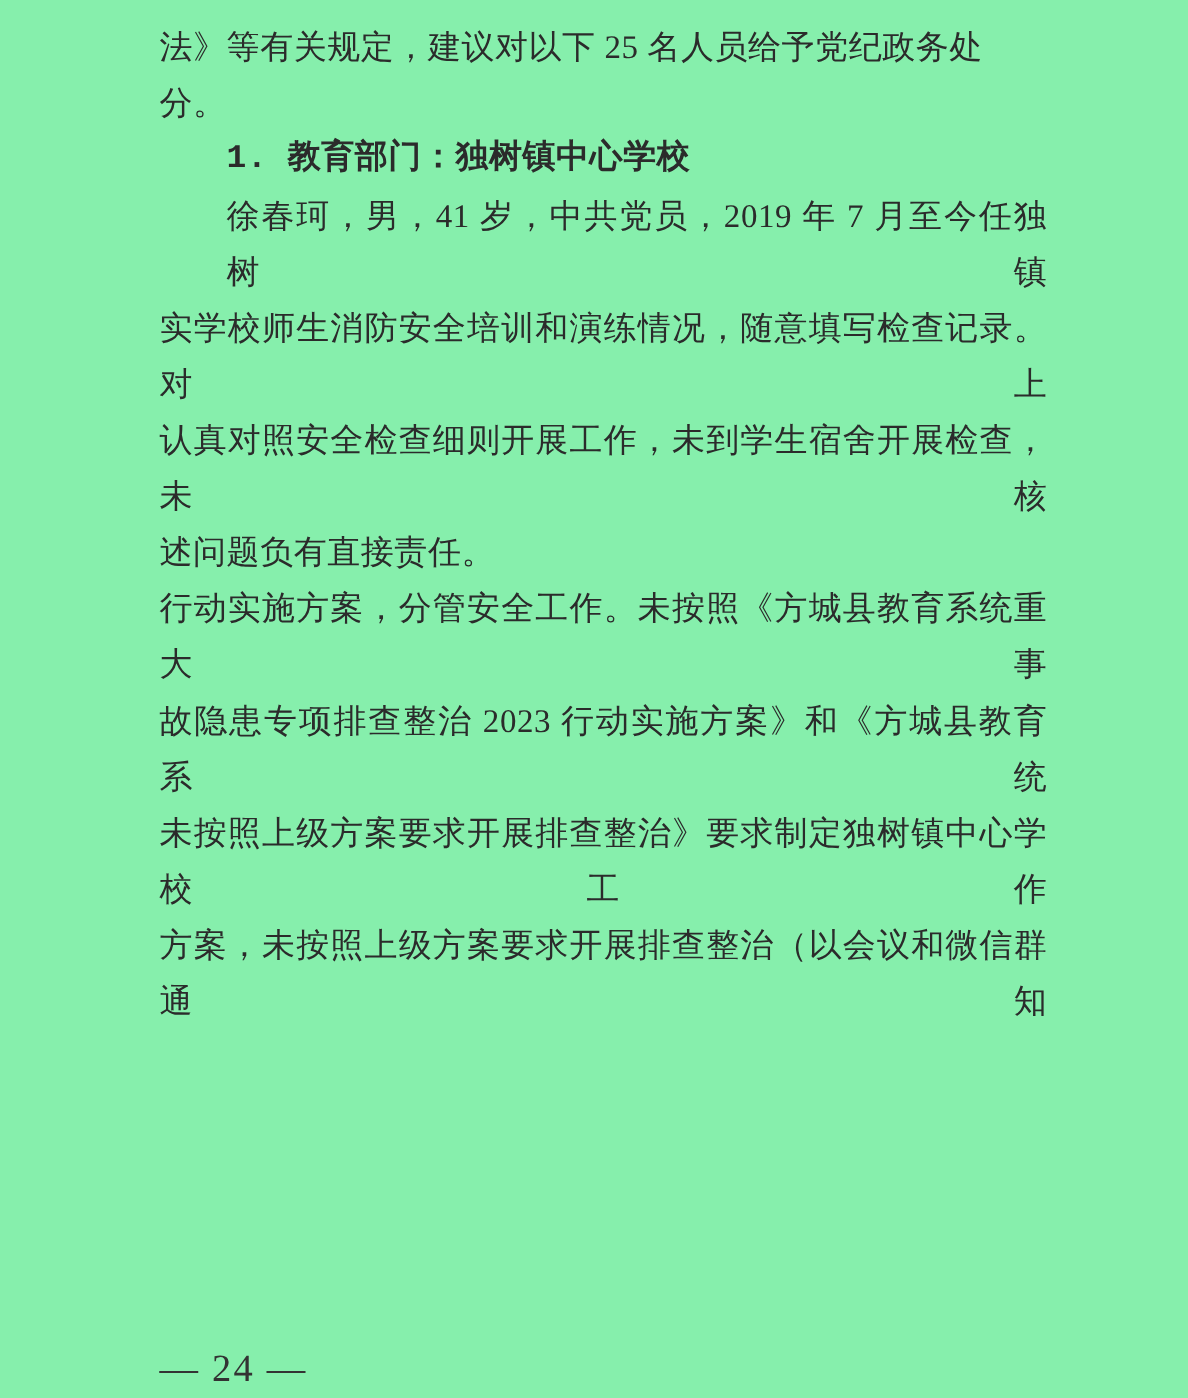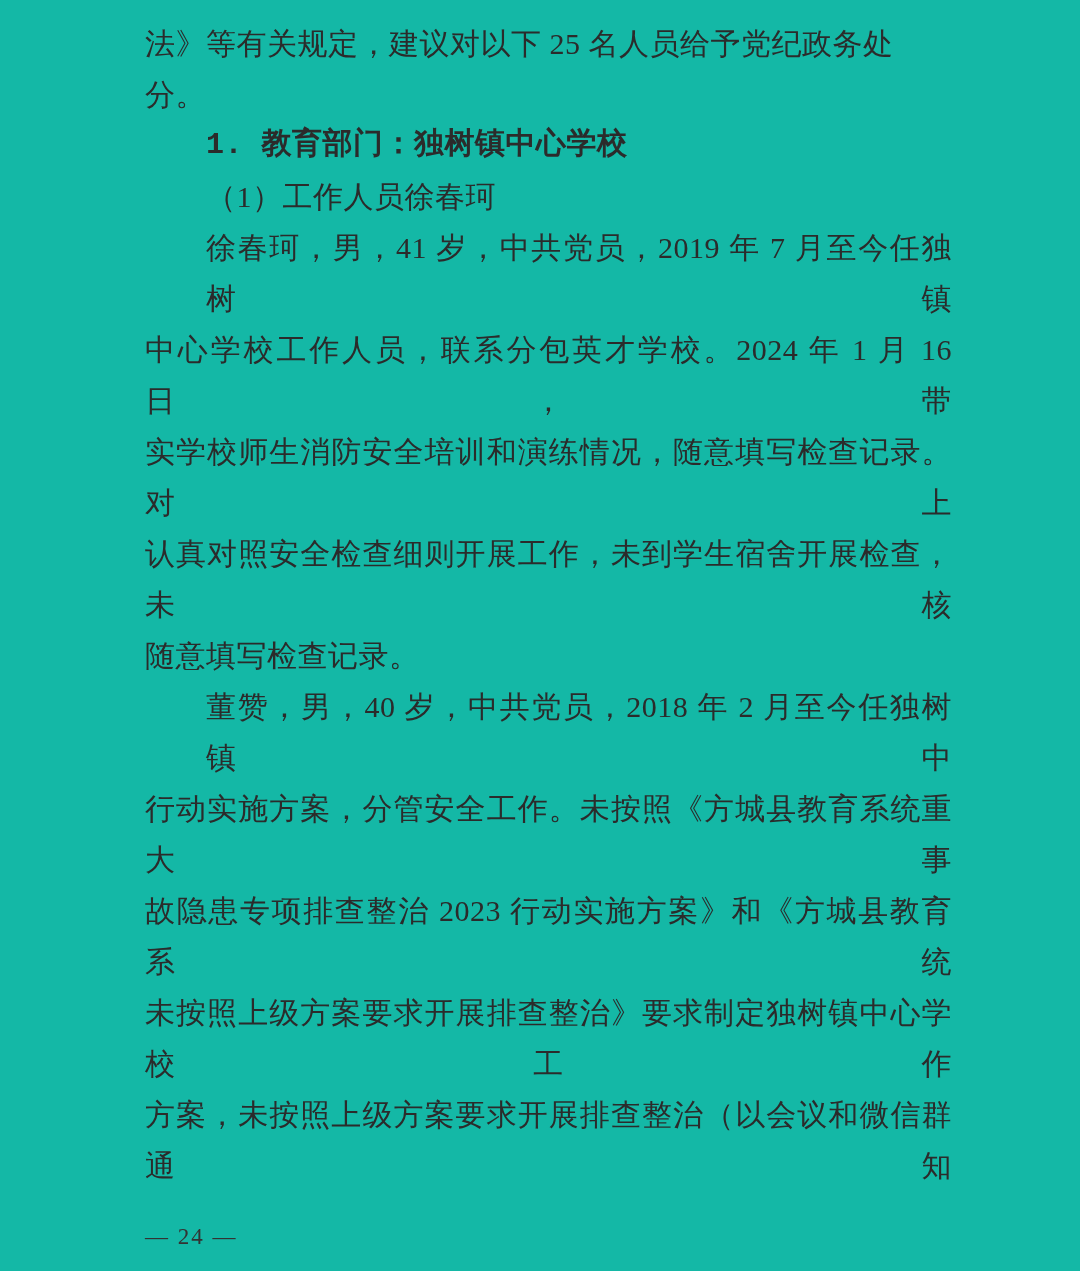--- a/index.html
+++ b/index.html
@@ -4,21 +4,21 @@
 <style>
   html, body {
     margin: 0;
     padding: 0;
     background: #ffffff;
   }
   .page {
     position: relative;
     width: 1080px;
     height: 1271px;
-    background: #14b8a6;
+    background: #86efac;
     overflow: hidden;
     font-family: "Liberation Serif", "DejaVu Serif", serif;
   }
   .doc-body {
     position: absolute;
     left: 145px;
     right: 128px;
     top: 18px;
   }
   .line {
@@ -42,39 +42,36 @@
     padding-left: 61px;
   }
   .bold {
     font-weight: 700;
     font-family: Liberation Mono, monospace;
   }
   .footer {
     position: absolute;
     left: 145px;
     top: 1224px;
-    font-size: 23px;
+    font-size: 35px;
     color: #333333;
     letter-spacing: 2px;
   }
 </style>
 </head>
 <body>
 
 <div class="page">
   <div class="doc-body">
     <div class="line left">法》等有关规定，建议对以下 25 名人员给予党纪政务处分。</div>
     <div class="line left indent bold">1. 教育部门：独树镇中心学校</div>
-    <div class="line left indent">（1）工作人员徐春珂</div>
     <div class="line fill indent">徐春珂，男，41 岁，中共党员，2019 年 7 月至今任独树镇</div>
-    <div class="line fill">中心学校工作人员，联系分包英才学校。2024 年 1 月 16 日，带</div>
     <div class="line fill">实学校师生消防安全培训和演练情况，随意填写检查记录。对上</div>
     <div class="line fill">认真对照安全检查细则开展工作，未到学生宿舍开展检查，未核</div>
-    <div class="line left">随意填写检查记录。</div>
-    <div class="line fill indent">董赞，男，40 岁，中共党员，2018 年 2 月至今任独树镇中</div>
+    <div class="line left">述问题负有直接责任。</div>
     <div class="line fill">行动实施方案，分管安全工作。未按照《方城县教育系统重大事</div>
     <div class="line fill">故隐患专项排查整治 2023 行动实施方案》和《方城县教育系统</div>
     <div class="line fill">未按照上级方案要求开展排查整治》要求制定独树镇中心学校工作</div>
     <div class="line fill">方案，未按照上级方案要求开展排查整治（以会议和微信群通知</div>
 
   </div>
 
   <div class="footer">— 24 —</div>
 </div>
 

